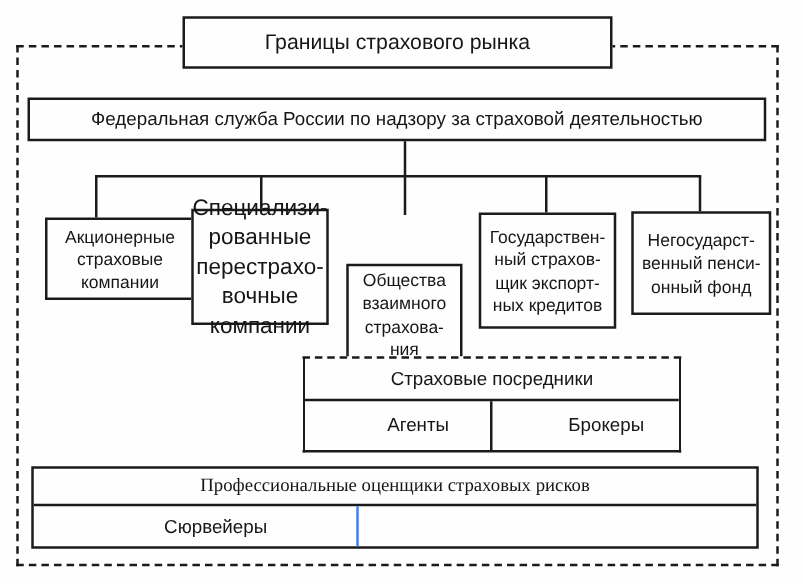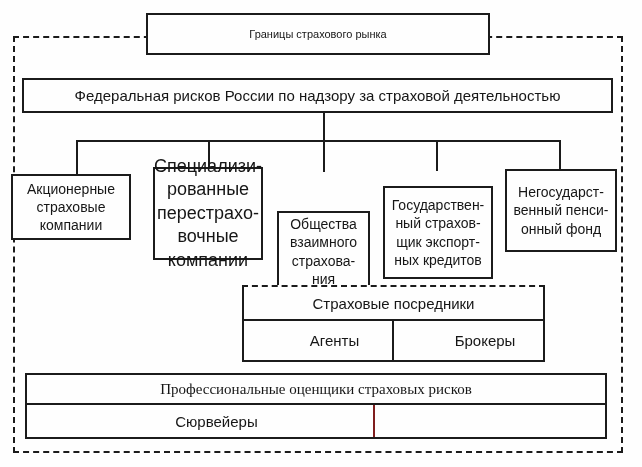--- a/index.html
+++ b/index.html
@@ -33,26 +33,26 @@
     display: flex;
     align-items: center;
     justify-content: center;
     text-align: center;
     z-index: 3;
   }
   .node-label {
     white-space: pre-line;
     line-height: 1.3;
   }
-  .title-box    { left: 146px; top: 13px;  width: 344px; height: 42px; font-size: 11px; z-index: 4; }
+  .title-box    { left: 146px; top: 13px;  width: 344px; height: 42px; font-size: 17px; z-index: 4; }
   .regulator-box{ left: 22px;  top: 78px;  width: 591px; height: 35px; font-size: 15px; }
-  .box-1 { left: 11px;  top: 174px; width: 120px; height: 66px; font-size: 14px; }
+  .box-1 { left: 36px;  top: 174px; width: 120px; height: 66px; font-size: 14px; }
   .box-2 { left: 153px; top: 167px; width: 110px; height: 93px; font-size: 18px; }
   .box-3 { left: 277px; top: 172px; width: 93px;  height: 81px; font-size: 14px; margin-top: 39px; }
-  .box-4 { left: 383px; top: 170px; width: 110px; height: 93px; font-size: 14px; margin-top: 16px; }
+  .box-4 { left: 383px; top: 170px; width: 110px; height: 93px; font-size: 14px; }
   .box-5 { left: 505px; top: 169px; width: 112px; height: 83px; font-size: 14px; }
 
   .connector {
     position: absolute;
     background: #1b1b1b;
     z-index: 2;
   }
   .conn-center-v { left: 323px; top: 112px; width: 2px; height: 60px; }
   .conn-h        { left: 76px;  top: 140px; width: 485px; height: 2px; }
   .conn-stub-1   { left: 76px;  top: 141px; width: 2px; height: 34px; }
@@ -93,21 +93,21 @@
   .table-cell {
     display: flex;
     align-items: center;
     justify-content: center;
     font-size: 15px;
     box-sizing: border-box;
     padding-left: 33px;
   }
   .intermediaries-table .cell-left { width: 150px; border-right: 2px solid #1b1b1b; }
   .intermediaries-table .cell-right{ flex: 1; }
-  .appraisers-table .cell-left  { width: 348px; border-right: 2px solid #7f1d1d; }
+  .appraisers-table .cell-left  { width: 260px; border-right: 2px solid #3b82f6; }
   .appraisers-table .cell-right { flex: 1; }
 </style>
 </head>
 <body>
 
 <div class="canvas">
 
   <div class="dashed-frame"></div>
 
   <div class="connector conn-center-v"></div>
@@ -115,21 +115,21 @@
   <div class="connector conn-stub-1"></div>
   <div class="connector conn-stub-2"></div>
   <div class="connector conn-stub-4"></div>
   <div class="connector conn-stub-5"></div>
 
   <div class="node title-box">
     <span class="node-label">Границы страхового рынка</span>
   </div>
 
   <div class="node regulator-box">
-    <span class="node-label">Федеральная рисков России по надзору за страховой деятельностью</span>
+    <span class="node-label">Федеральная служба России по надзору за страховой деятельностью</span>
   </div>
 
   <div class="node box-1">
     <span class="node-label">Акционерные
 страховые
 компании</span>
   </div>
 
   <div class="node box-2">
     <span class="node-label">Специализи-

